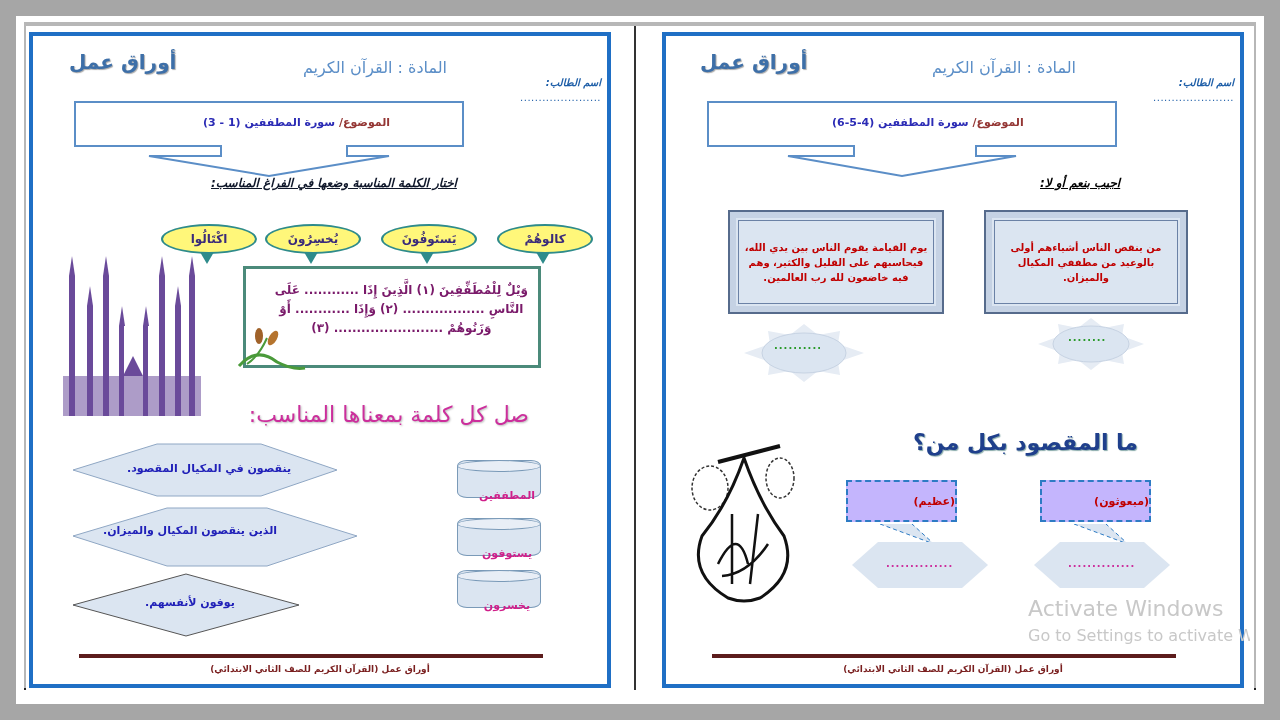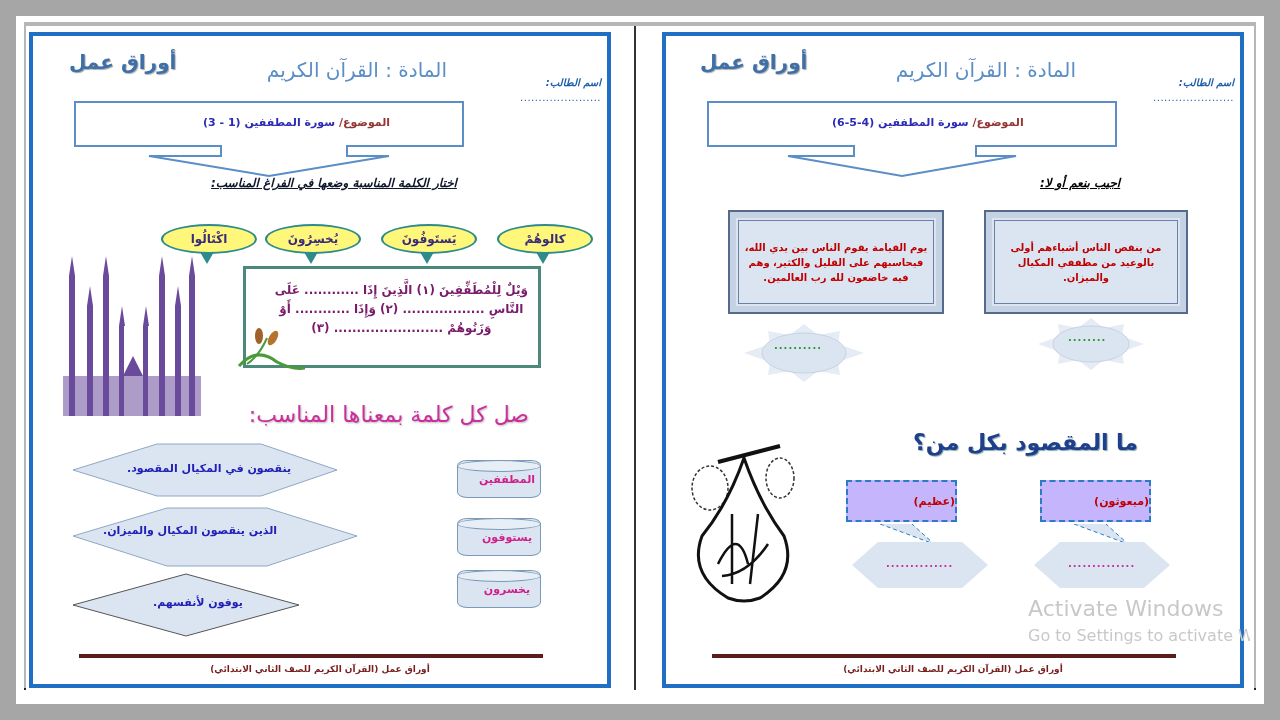--- a/index.html
+++ b/index.html
@@ -12,21 +12,21 @@
   .divider { position: absolute; left: 634px; top: 26px; width: 2px; height: 664px; background: #333; }
 
   .page { position: absolute; top: 32px; width: 582px; height: 656px; border: 4px solid #1f6fc5; background: #fff; }
   .page.left { left: 29px; }
   .page.right { left: 662px; width: 582px; }
 
   .student { position: absolute; right: 6px; top: 10px; text-align: right; direction: rtl; }
   .student .lbl { font-size: 10px; font-style: italic; font-weight: bold; color: #1f5fa8; margin-top: 31px; }
   .student .dots { font-size: 10px; color: #1f5fa8; letter-spacing: 0.5px; margin-top: 4px; }
 
-  .subject { position: absolute; top: 22px; direction: rtl; font-family: "DejaVu Sans", sans-serif; color: #5b8ec7; font-size: 20px; letter-spacing: 0.5px; }
+  .subject { position: absolute; top: 22px; direction: rtl; font-family: "DejaVu Sans", sans-serif; color: #5b8ec7; font-size: 16px; letter-spacing: 0.5px; }
   .worksheets { position: absolute; top: 14px; direction: rtl; font-size: 20px; color: #3d6fa8; font-weight: bold; text-shadow: 1px 1px 1px #aaa; }
 
   .topic-arrow { position: absolute; top: 64px; }
   .topic-text { position: absolute; direction: rtl; font-size: 11px; font-weight: bold; }
   .topic-text .k { color: #943634; }
   .topic-text .v { color: #2b2bb5; }
 
   .instr { position: absolute; direction: rtl; font-size: 12px; font-weight: bold; font-style: italic; text-decoration: underline; }
 
   .bubble { position: absolute; width: 96px; height: 30px; border: 2px solid #2e8b8b; border-radius: 50%; background: #fff77a; display: flex; align-items: center; justify-content: center; font-size: 12px; font-weight: bold; color: #3a2b7a; direction: rtl; }
@@ -35,21 +35,21 @@
   .verse-box { position: absolute; left: 210px; top: 230px; width: 298px; height: 102px; border: 3px solid #4b8a7a; border-top-width: 3px; background: #fff; }
   .verse-lines { position: absolute; right: 10px; top: 12px; direction: rtl; text-align: center; font-size: 12px; font-weight: bold; color: #7a1a6a; line-height: 19px; }
 
   .match-title { position: absolute; direction: rtl; font-size: 22px; color: #cc2e9c; text-shadow: 1px 1px 2px #bbb; }
 
   .diamond-wrap { position: absolute; }
   .diamond-label { position: absolute; direction: rtl; font-size: 11px; font-weight: bold; color: #2020b8; white-space: nowrap; }
 
   .cyl { position: absolute; width: 84px; height: 38px; border: 1px solid #7a9ab8; border-radius: 10px / 6px; background: #dbe5f1; display: flex; align-items: center; justify-content: center; font-size: 11px; font-weight: bold; color: #d01f8a; direction: rtl; }
   .cyl::before { content: ""; position: absolute; top: -1px; left: -1px; right: -1px; height: 10px; border: 1px solid #7a9ab8; border-radius: 50%; background: #e8eef6; }
-  .cyl span { position: relative; top: 0; margin-left: 16px; }
+  .cyl span { position: relative; top: 16px; margin-left: 16px; }
 
   .footer-rule { position: absolute; left: 46px; width: 464px; height: 4px; background: #5c1c1c; }
   .footer-text { position: absolute; left: 0; width: 100%; text-align: center; direction: rtl; font-size: 9px; color: #7a1f1f; font-weight: bold; }
 
   .yn-box { position: absolute; border: 2px solid #566b8c; background: #dbe5f1; box-shadow: inset 0 0 0 6px #c5d2e4; }
   .yn-box .inner { position: absolute; left: 8px; top: 8px; right: 8px; bottom: 8px; border: 1px solid #6b82a6; background: #dbe5f1; display: flex; align-items: center; justify-content: center; text-align: center; direction: rtl; font-size: 10px; font-weight: bold; color: #c00000; line-height: 15px; padding: 4px; }
 
   .star-ans { position: absolute; }
   .star-text { position: absolute; direction: rtl; font-size: 10px; font-weight: bold; letter-spacing: 1px; }
 
@@ -136,21 +136,21 @@
   <div class="diamond-label" style="left:94px; top:426px;">ينقصون في المكيال المقصود.</div>
 
   <svg class="diamond-wrap" style="left:38px; top:470px;" width="290" height="62">
     <polygon points="2,30 96,2 196,2 286,30 196,60 96,60" fill="#dbe5f1" stroke="#8fa7c4"></polygon>
   </svg>
   <div class="diamond-label" style="left:70px; top:488px;">الذين ينقصون المكيال والميزان.</div>
 
   <svg class="diamond-wrap" style="left:38px; top:536px;" width="230" height="66">
     <polygon points="2,33 115,2 228,33 115,64" fill="#dbe5f1" stroke="#555"></polygon>
   </svg>
-  <div class="diamond-label" style="left:120px; top:560px;">يوفون لأنفسهم.</div>
+  <div class="diamond-label" style="left:112px; top:560px;">يوفون لأنفسهم.</div>
 
   <div class="cyl" style="left:424px; top:424px;">
       <span>المطففين</span>
     </div>
   <div class="cyl" style="left:424px; top:482px;">
       <span>يستوفون</span>
     </div>
   <div class="cyl" style="left:424px; top:534px;">
       <span>يخسرون</span>
     </div>

